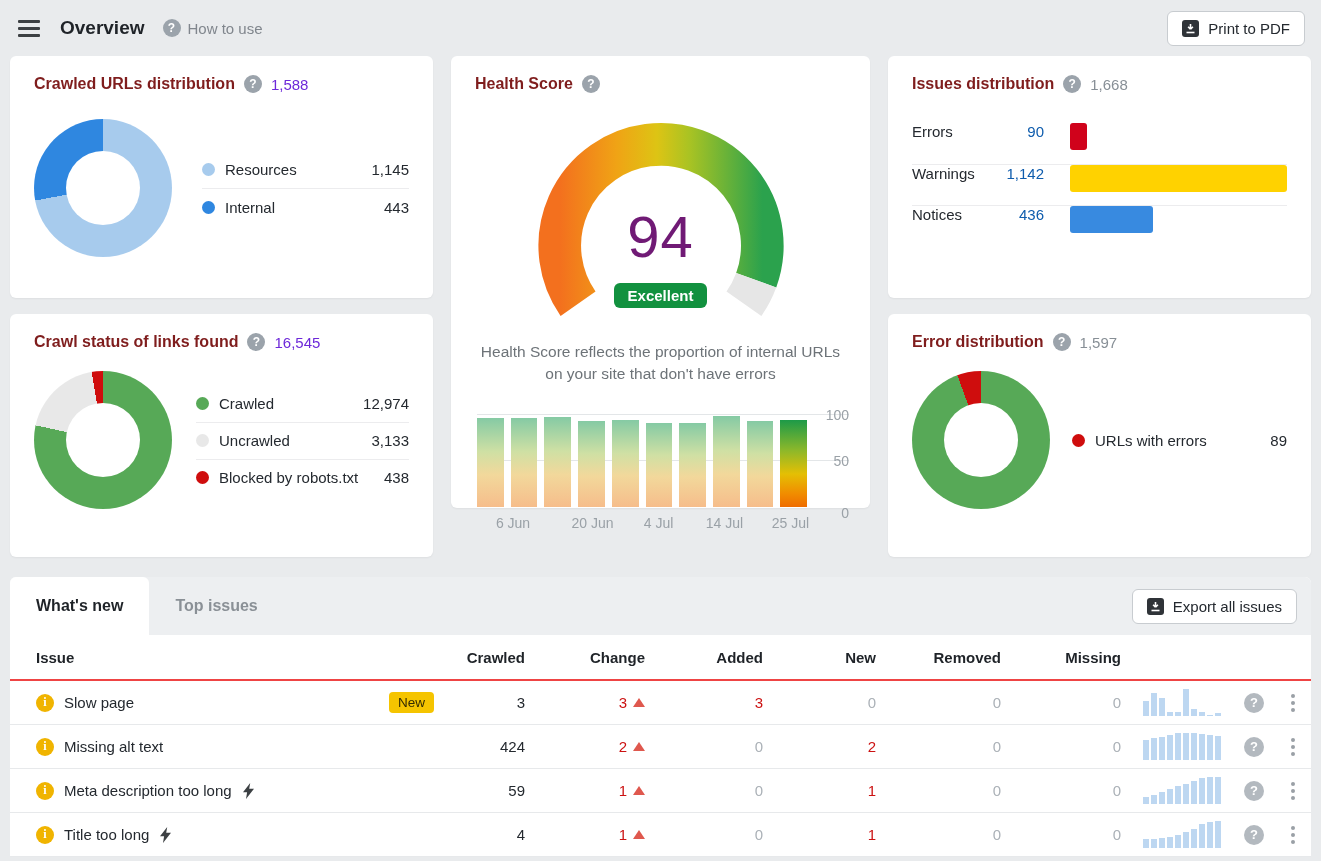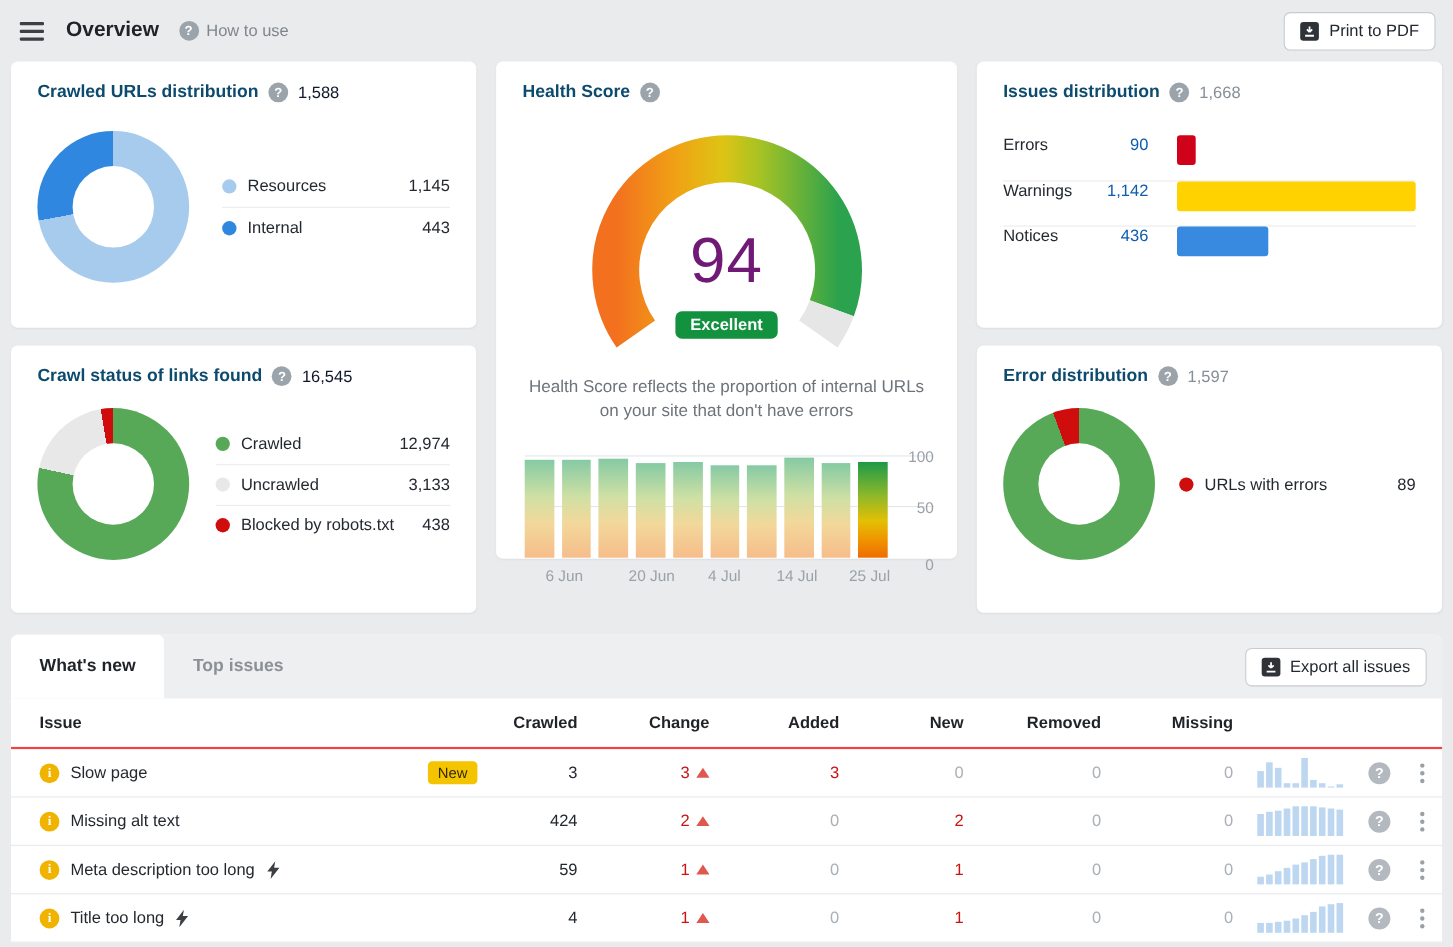--- a/index.html
+++ b/index.html
@@ -29,22 +29,22 @@
   .doc-icon { width:17px; height:17px; background:#2f3338; border-radius:3px;
     display:inline-flex; align-items:center; justify-content:center; }
   .doc-icon svg { display:block; }
   
   .grid { display:flex; gap:18px; padding:0 10px; align-items:flex-start; }
   .col { display:flex; flex-direction:column; gap:16px; }
   .col-1, .col-3 { width:424px; }
   .col-2 { width:420px; }
   .card { background:#fff; border-radius:6px; box-shadow:0 1px 2px rgba(0,0,0,.05); padding:19px 24px; }
   .card-title-row { display:flex; align-items:center; gap:9px; }
-  .card-title { font-size:16px; font-weight:700; color:#0c4a6e; }
-  .total-blue { font-size:15px; color:#0f172a; }
+  .card-title { font-size:16px; font-weight:700; color:#7f1d1d; }
+  .total-blue { font-size:15px; color:#6d28d9; }
   .total-gray { font-size:15px; color:#878f96; }
   
   .donut-body { display:flex; align-items:center; margin-top:26px; }
   .donut { width:138px; height:138px; border-radius:50%; position:relative; flex:none; }
   .donut::after { content:""; position:absolute; inset:32px; background:#fff; border-radius:50%; }
   .legend { flex:1; margin-left:30px; }
   .legend-row { display:flex; align-items:center; height:37px; }
   .legend-row + .legend-row { border-top:1px solid #ececee; }
   .legend-dot { width:13px; height:13px; border-radius:50%; margin-right:10px; flex:none; }
   .legend-label { font-size:15px; color:#24292f; white-space:nowrap; }

